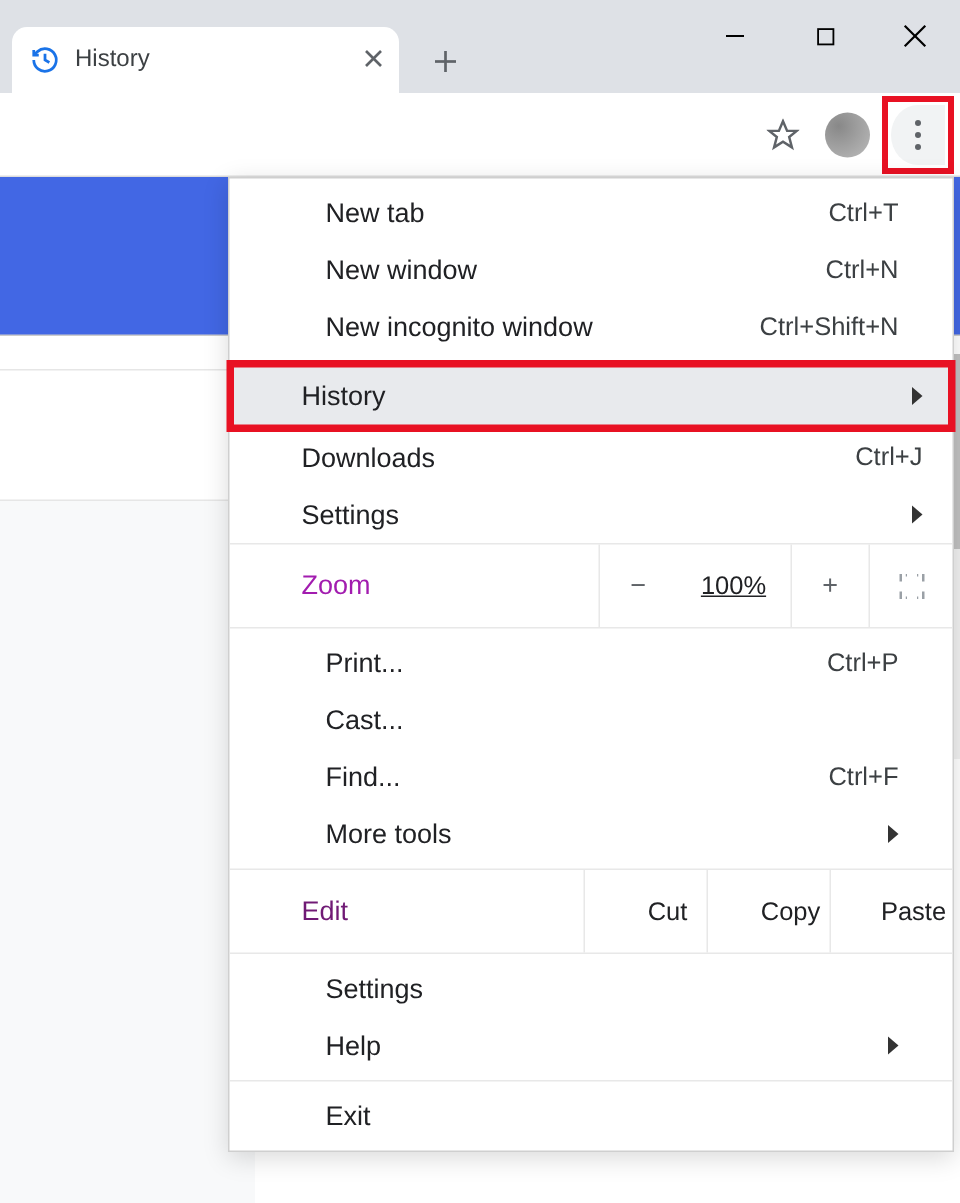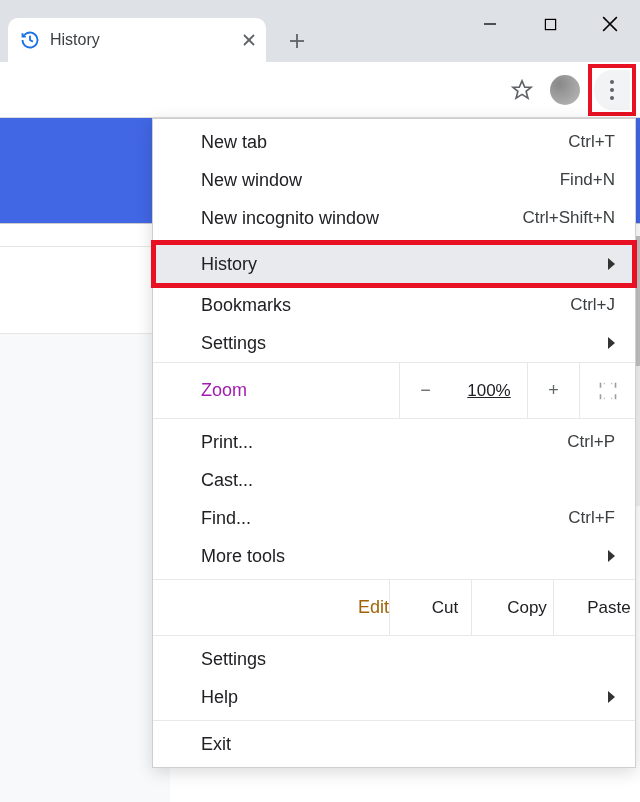--- a/index.html
+++ b/index.html
@@ -127,21 +127,21 @@
       position: absolute;
       top: 0;
       left: 152px;
       right: 4px;
       background: #fff;
       border: 1px solid #cfcfcf;
       box-shadow: 0 4px 16px rgba(0,0,0,0.15);
     }
     .menugroup {
       border-bottom: 1px solid #e8e8e8;
-      padding: 4px 0;
+      padding: 4px 16px;
     }
     .menugroup:last-child { border-bottom: none; }
     .menuitem {
       display: flex;
       align-items: center;
       height: 38px;
       padding: 0 20px 0 48px;
       font-size: 18px;
       color: #202124;
       cursor: pointer;
@@ -208,23 +208,22 @@
     
     .editrow {
       display: flex;
       align-items: center;
       height: 56px;
       border-bottom: 1px solid #e8e8e8;
     }
     .editlabel {
       padding-left: 48px;
       font-size: 18px;
-      color: #a16207;
+      color: #701a75;
       flex: 1;
-      text-align: right;
     }
     .editbtn {
       width: 82px;
       text-align: center;
       font-size: 17px;
       color: #202124;
       border-left: 1px solid #e8e8e8;
       height: 100%;
       display: flex; align-items: center; justify-content: center;
       cursor: pointer;
@@ -316,35 +315,35 @@
   </div>
 
   <div class="menu">
     <div class="menugroup">
       <div class="menuitem">
         <span>New tab</span>
         <span class="shortcut">Ctrl+T</span>
       </div>
       <div class="menuitem">
         <span>New window</span>
-        <span class="shortcut">Find+N</span>
+        <span class="shortcut">Ctrl+N</span>
       </div>
       <div class="menuitem">
         <span>New incognito window</span>
         <span class="shortcut">Ctrl+Shift+N</span>
       </div>
     </div>
 
     <div class="menugroup" style="padding:0">
       <div class="menuitem highlighted red-outline">
         <span>History</span>
         <span class="submenu-arrow"></span>
       </div>
       <div class="menuitem">
-        <span>Bookmarks</span>
+        <span>Downloads</span>
         <span class="shortcut">Ctrl+J</span>
       </div>
       <div class="menuitem">
         <span>Settings</span>
         <span class="submenu-arrow"></span>
       </div>
     </div>
 
     <div class="zoomrow">
       <div class="zoomlabel">Zoom</div>

